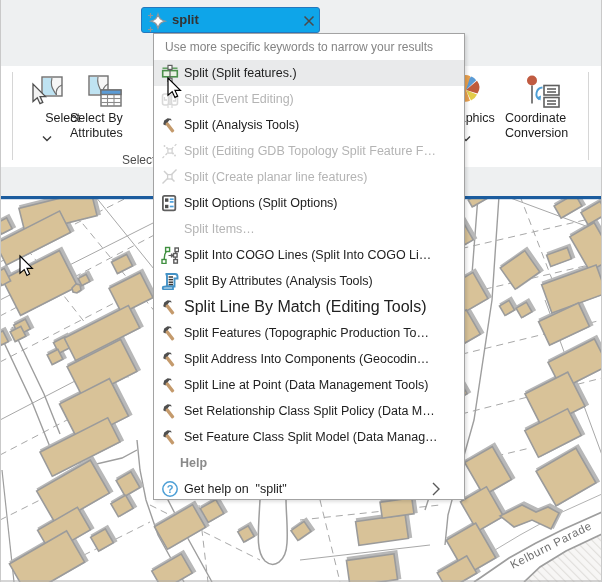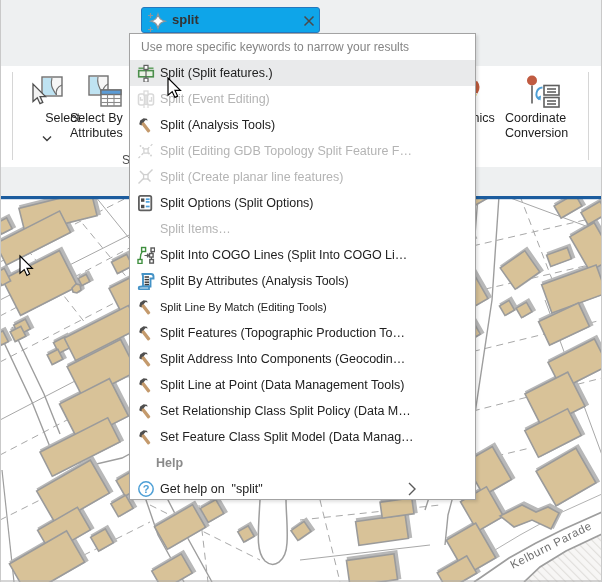--- a/index.html
+++ b/index.html
@@ -245,21 +245,21 @@
 <svg width="24" height="22" viewBox="0 0 24 22" style="position:absolute;left:4px;top:4px">
 <path d="M12 2.2 C13.3 6.6 14.6 7.9 19 9.2 C14.6 10.5 13.3 11.8 12 16.2 C10.7 11.8 9.4 10.5 5 9.2 C9.4 7.9 10.7 6.6 12 2.2 Z" fill="#fff" stroke="#8f959b" stroke-width="1.3"></path>
 <path d="M4.5 1 L4.5 6 M2 3.5 L7 3.5" stroke="#8f959b" stroke-width="1.2"></path>
 <path d="M4.5 15 L4.5 20 M2 17.5 L7 17.5" stroke="#8f959b" stroke-width="1.2"></path>
 </svg>
 <div style="position:absolute;left:30px;top:0;height:23px;line-height:23px;font-size:13px;font-weight:bold;color:#333">split</div>
 <svg width="12" height="12" viewBox="0 0 12 12" style="position:absolute;right:4px;top:7px">
 <path d="M1.5 1.5 L10.5 10.5 M10.5 1.5 L1.5 10.5" stroke="#4a4a4a" stroke-width="1.5"></path>
       </svg>
 </div>
-<div style="position:absolute;left:129px;top:33px;width:347px;height:467px;background:#fff;border:1px solid #a3a3a3;box-sizing:border-box;box-shadow:2px 2px 3px rgba(0,0,0,0.12);z-index:20">
+<div style="position:absolute;left:153px;top:33px;width:312px;height:467px;background:#fff;border:1px solid #a3a3a3;box-sizing:border-box;box-shadow:2px 2px 3px rgba(0,0,0,0.12);z-index:20">
 <div style="position:absolute;left:11px;top:0;height:27px;line-height:26px;font-size:12px;color:#848484;white-space:nowrap">Use more specific keywords to narrow your results</div>
 <div style="position:absolute;left:0;top:26px;width:100%;height:1px;background:#ededed"></div>
 <div style="position:absolute;left:0;top:26px;width:100%;height:26px;background:#e9eaeb;"></div>
       <svg width="18" height="18" viewBox="0 0 18 18" style="position:absolute;left:7px;top:30px">
         <g transform="translate(1,1)">
           <line x1="0.5" y1="3.2" x2="15.5" y2="3.2" stroke="#569a56" stroke-width="1.4"></line>
           <rect x="0.7" y="5.6" width="14.6" height="6.2" fill="#eaf2e4" stroke="#4c8f4c" stroke-width="1.6"></rect>
           <line x1="8" y1="1" x2="8" y2="16" stroke="#606060" stroke-width="1.2"></line>
           <rect x="6" y="0.4" width="4" height="4" fill="#fff" stroke="#606060" stroke-width="1.2"></rect>
           <rect x="6" y="13.2" width="4" height="4" fill="#fff" stroke="#606060" stroke-width="1.2"></rect>
@@ -347,21 +347,21 @@
         </g>
       </svg>
       <div style="position:absolute;left:30px;top:234px;height:26px;line-height:26px;font-size:12.5px;color:#212121;white-space:nowrap">Split By Attributes (Analysis Tools)</div>
       <div style="position:absolute;left:0;top:260px;width:100%;height:26px;"></div>
       <svg width="18" height="18" viewBox="0 0 18 18" style="position:absolute;left:7px;top:264px">
         <g transform="translate(1,1)">
           <path d="M1.2 7.2 L2.2 3.4 L5.6 1.2 L8.8 1.8 L9.8 3.4 L7.6 3.0 L6.2 4.4 L5.2 7.0 L3.4 8.6 Z" fill="#4f4f4f"></path>
           <rect x="6.2" y="4.6" width="3.4" height="11.5" rx="1.2" transform="rotate(-38 7.9 10.4)" fill="#c49a6c"></rect>
         </g>
       </svg>
-      <div style="position:absolute;left:30px;top:260px;height:26px;line-height:26px;font-size:11px;color:#212121;white-space:nowrap">Split Line By Match (Editing Tools)</div>
+      <div style="position:absolute;left:30px;top:260px;height:26px;line-height:26px;font-size:16px;color:#212121;white-space:nowrap">Split Line By Match (Editing Tools)</div>
       <div style="position:absolute;left:0;top:286px;width:100%;height:26px;"></div>
       <svg width="18" height="18" viewBox="0 0 18 18" style="position:absolute;left:7px;top:290px">
         <g transform="translate(1,1)">
           <path d="M1.2 7.2 L2.2 3.4 L5.6 1.2 L8.8 1.8 L9.8 3.4 L7.6 3.0 L6.2 4.4 L5.2 7.0 L3.4 8.6 Z" fill="#4f4f4f"></path>
           <rect x="6.2" y="4.6" width="3.4" height="11.5" rx="1.2" transform="rotate(-38 7.9 10.4)" fill="#c49a6c"></rect>
         </g>
       </svg>
       <div style="position:absolute;left:30px;top:286px;height:26px;line-height:26px;font-size:12.5px;color:#212121;white-space:nowrap">Split Features (Topographic Production To…</div>
       <div style="position:absolute;left:0;top:312px;width:100%;height:26px;"></div>
       <svg width="18" height="18" viewBox="0 0 18 18" style="position:absolute;left:7px;top:316px">

